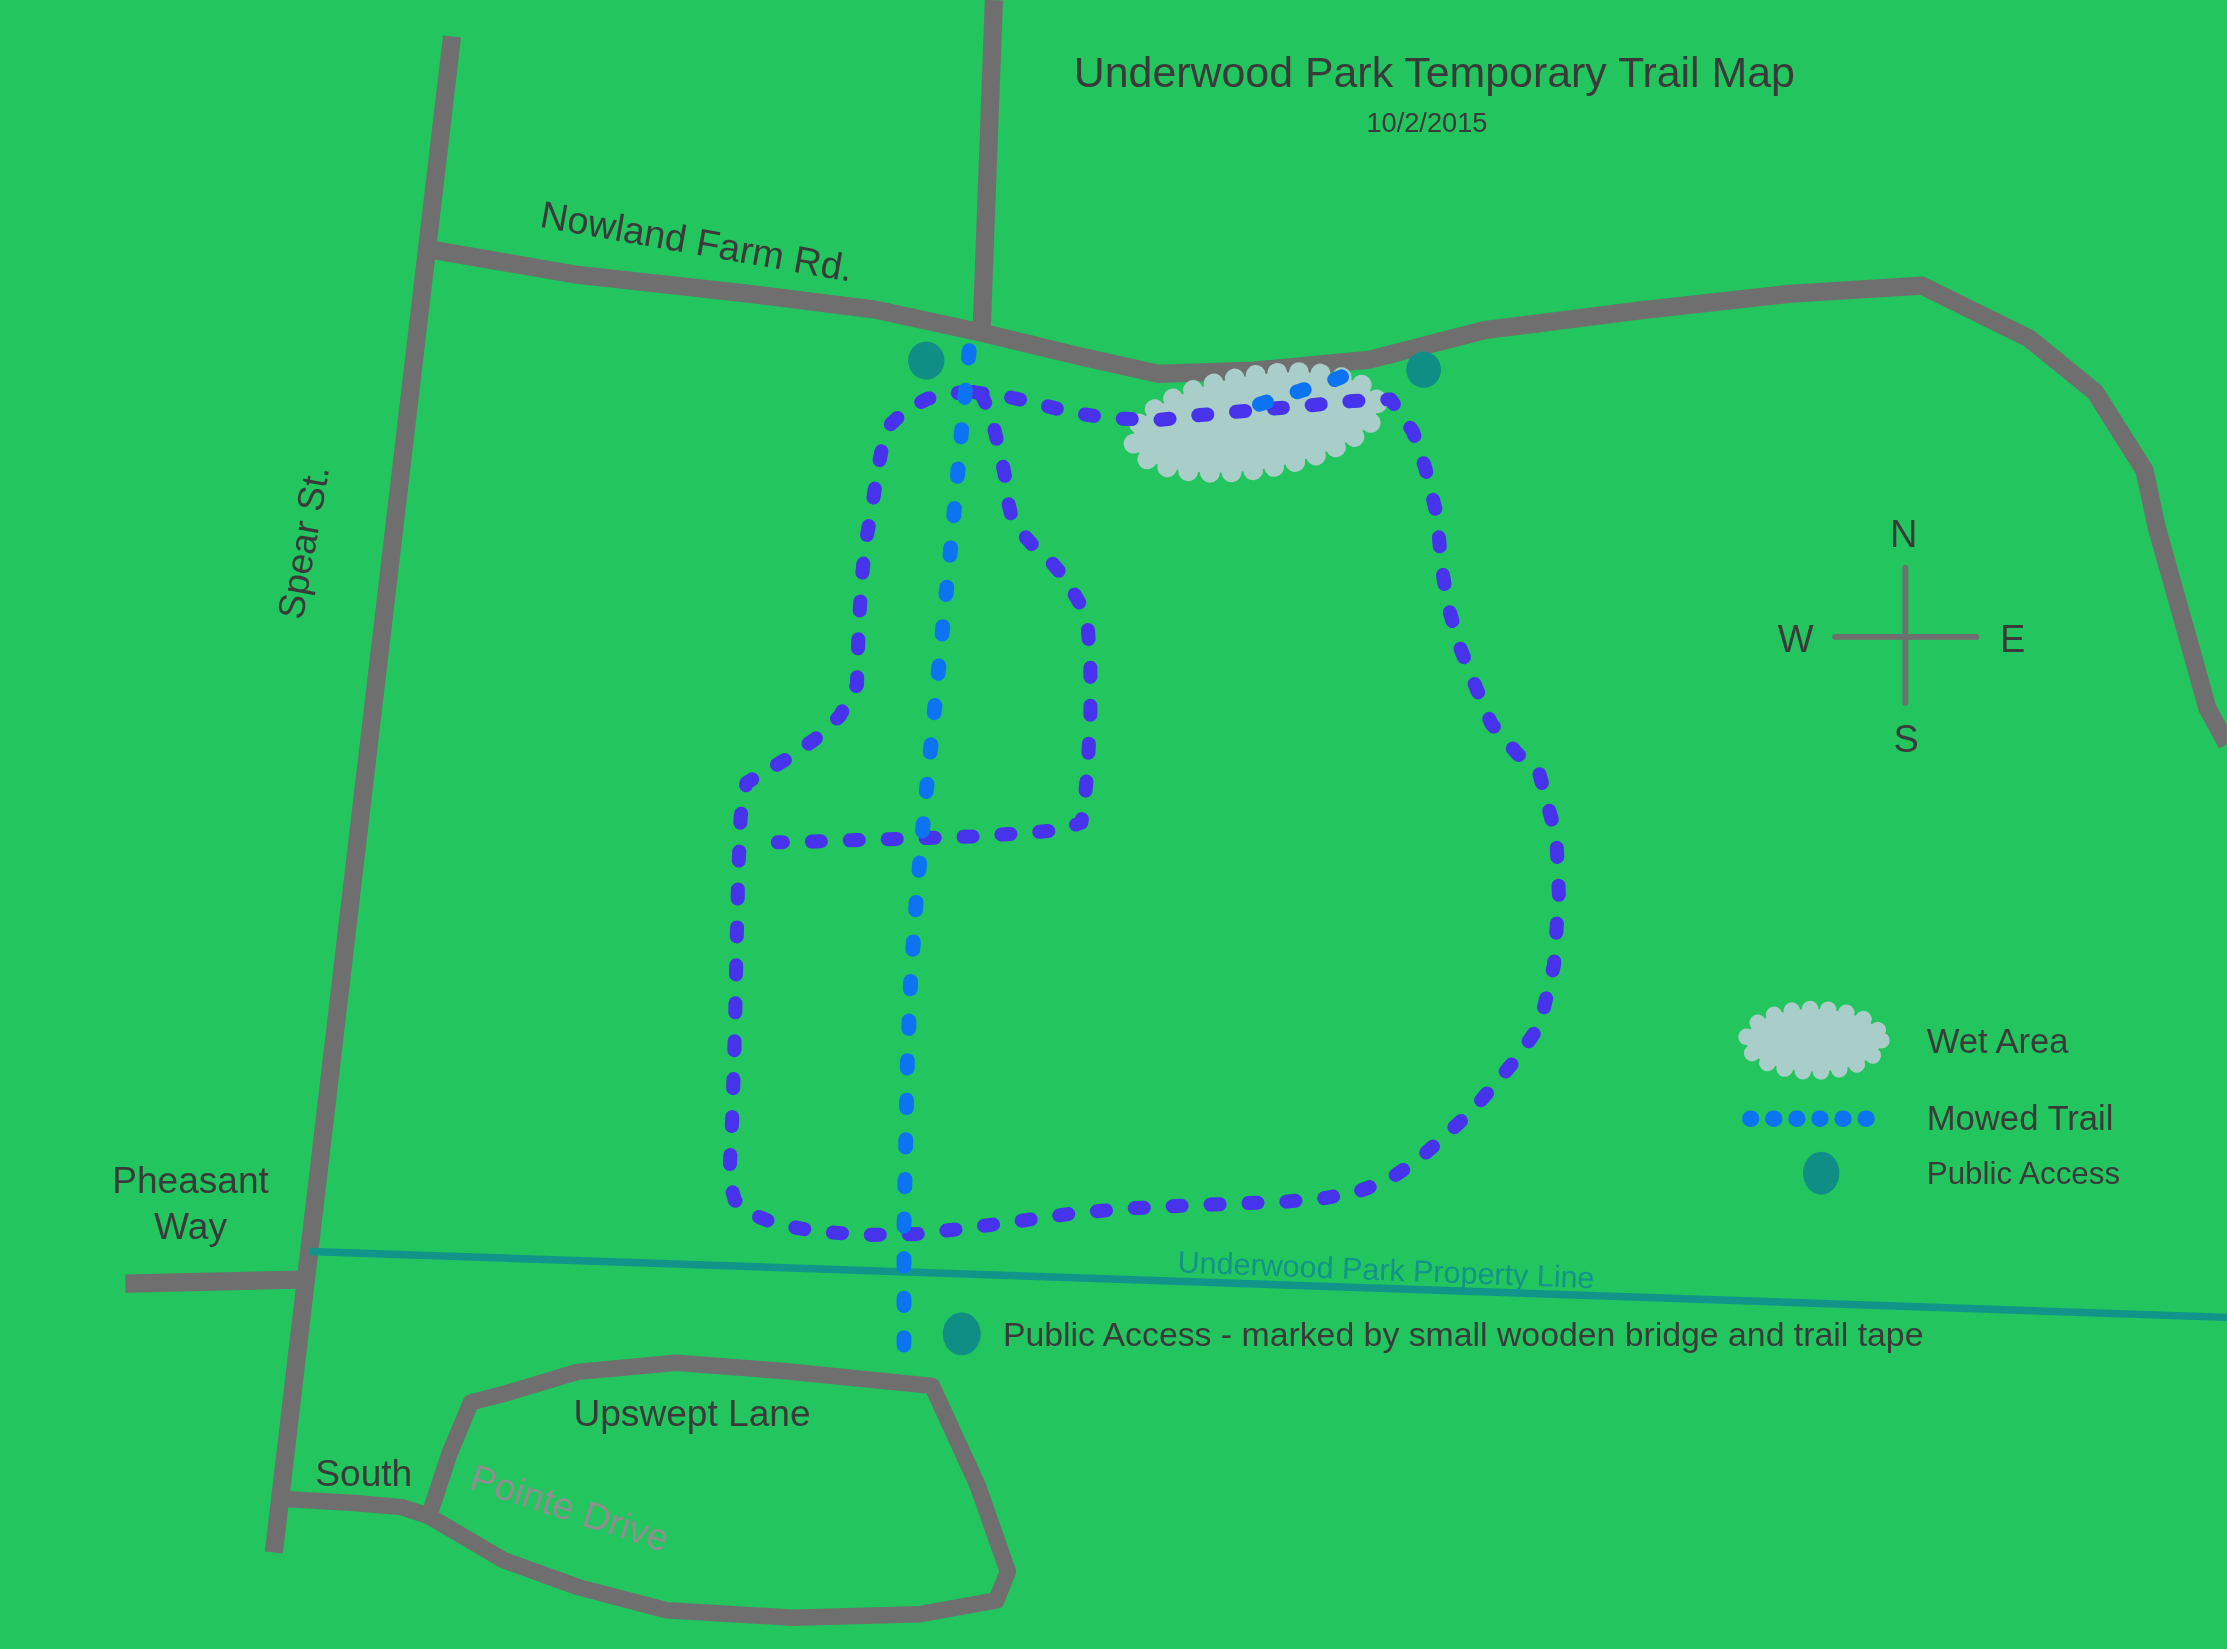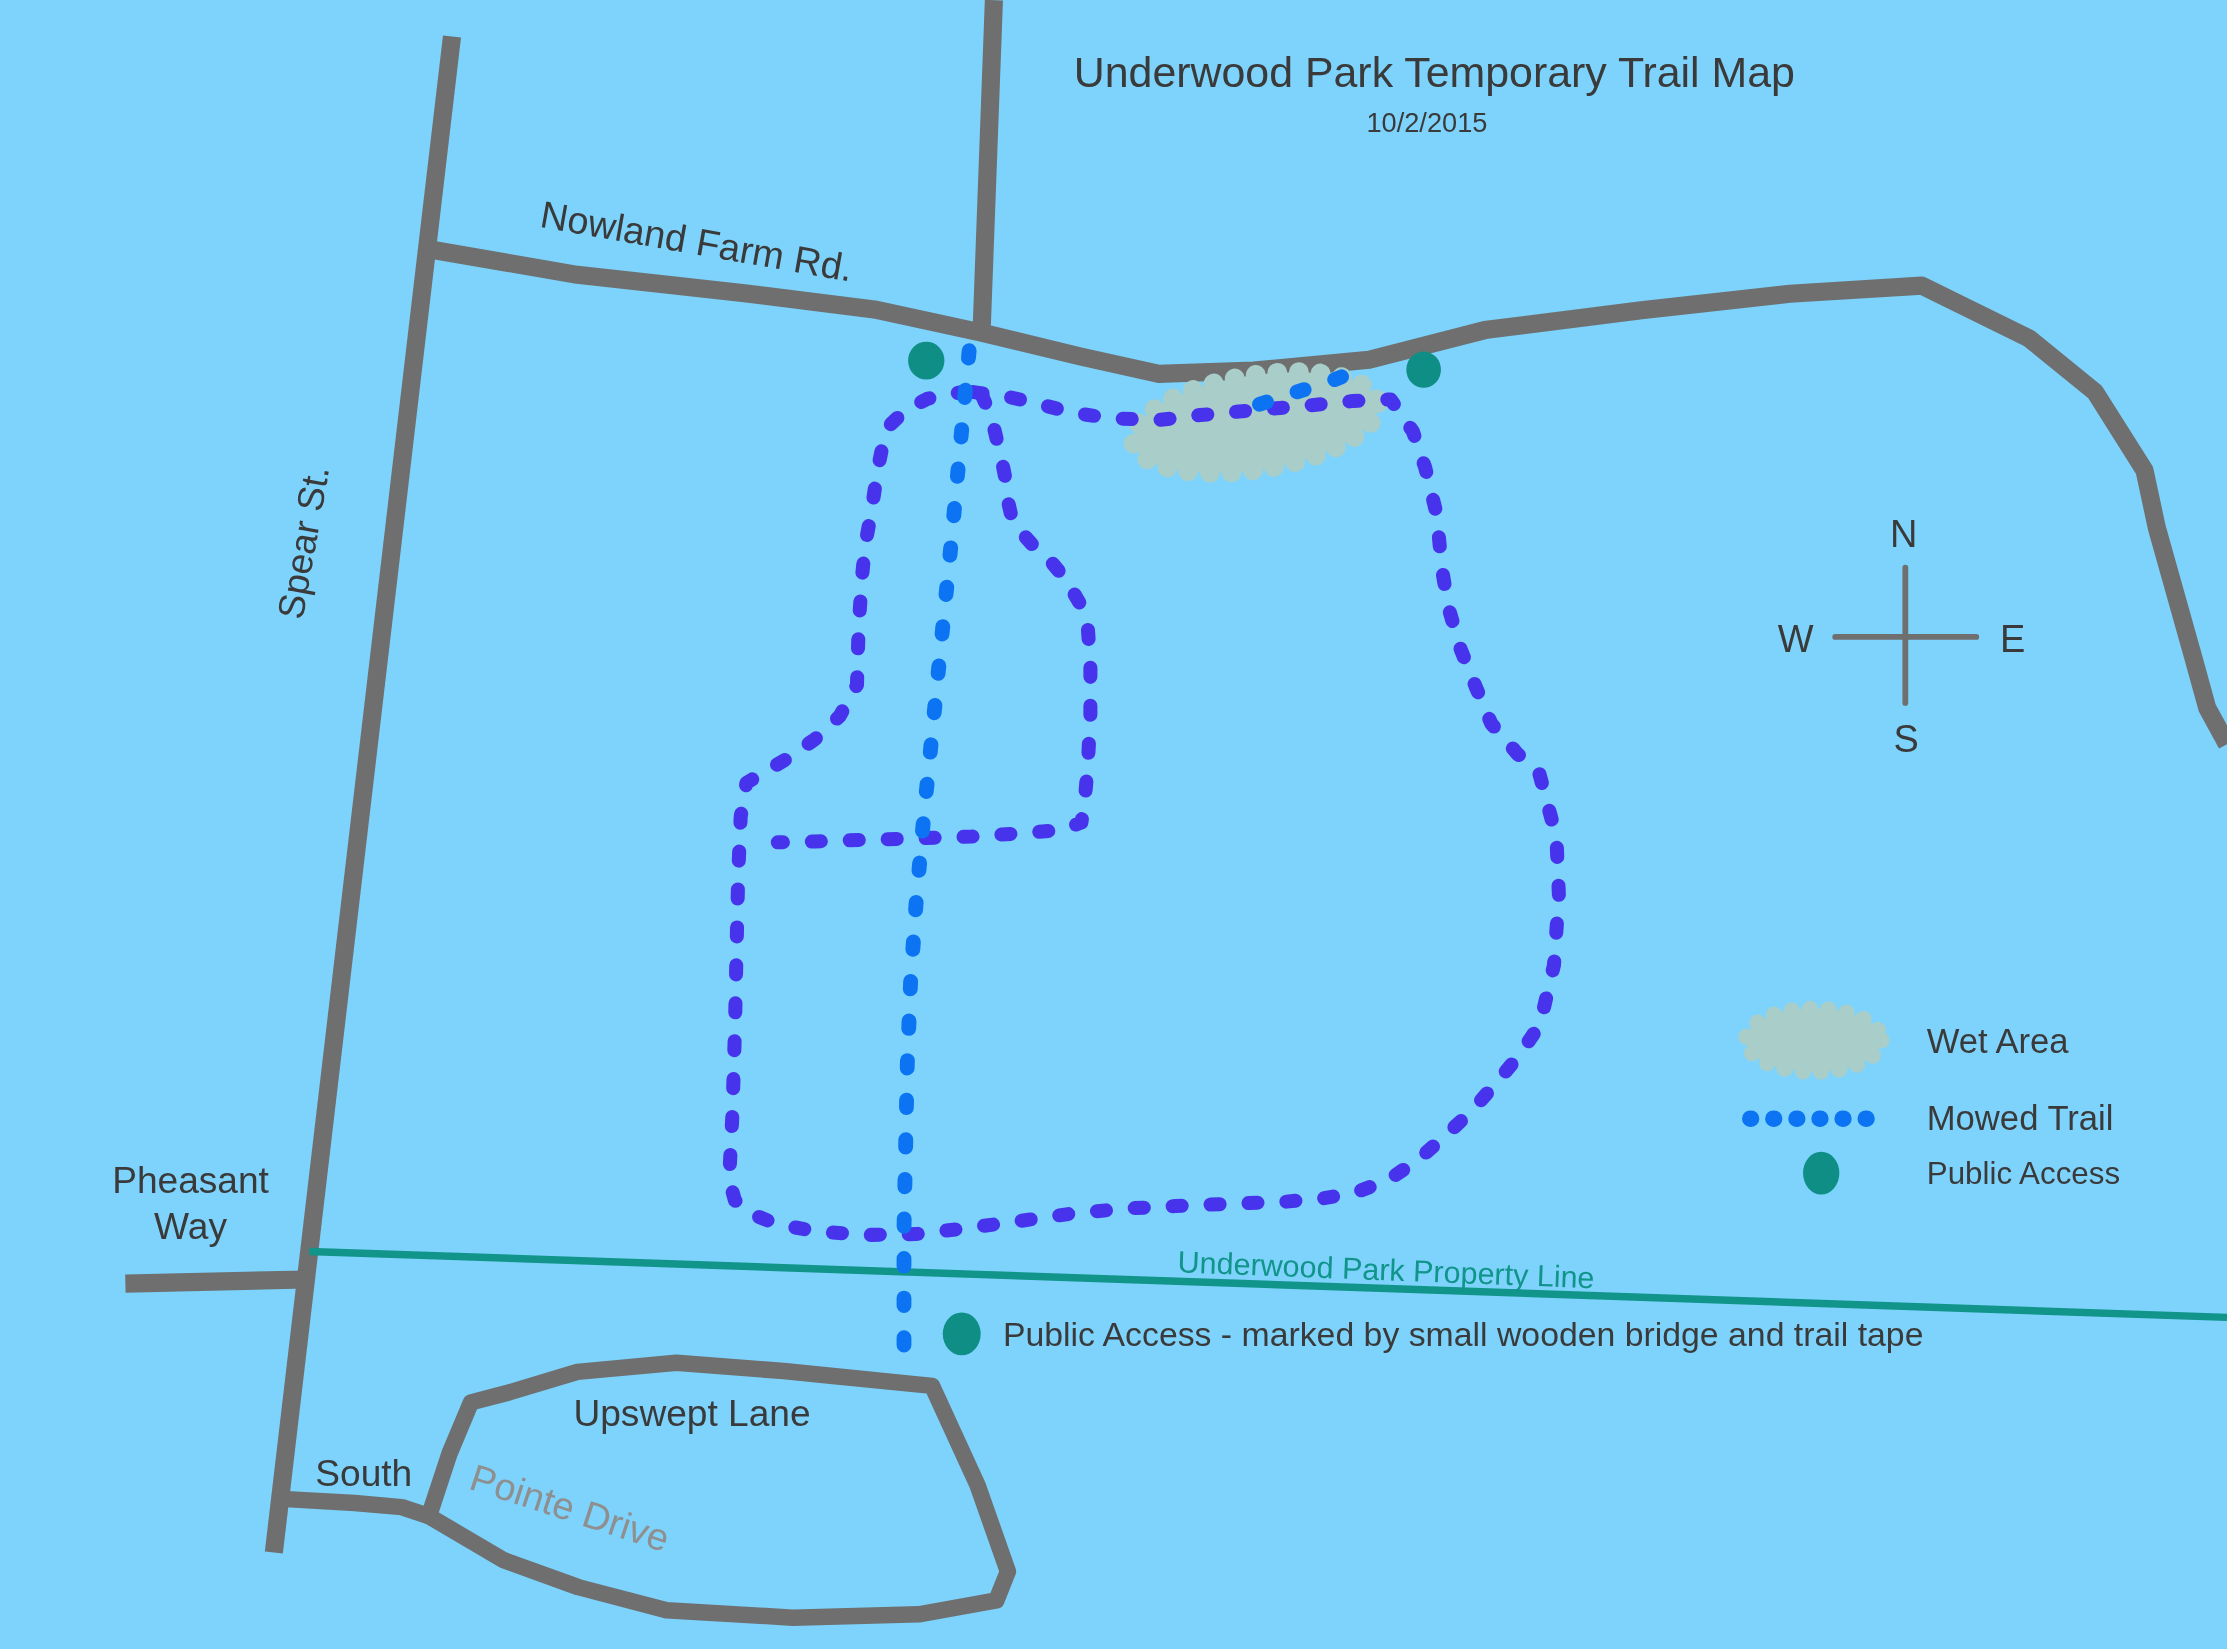--- a/index.html
+++ b/index.html
@@ -8,21 +8,21 @@
     background: #ffffff;
     width: 2227px;
     height: 1650px;
     font-family: "Liberation Sans", sans-serif;
   }
   .map-stage {
     position: relative;
     width: 2227px;
     height: 1650px;
     overflow: hidden;
-    background: #7dd3fc;
+    background: #22c55e;
   }
   svg { display: block; }
 
   
   .road {
     fill: none;
     stroke: #6F6F6F;
     stroke-width: 22;
     stroke-linejoin: round;
     stroke-linecap: butt;

